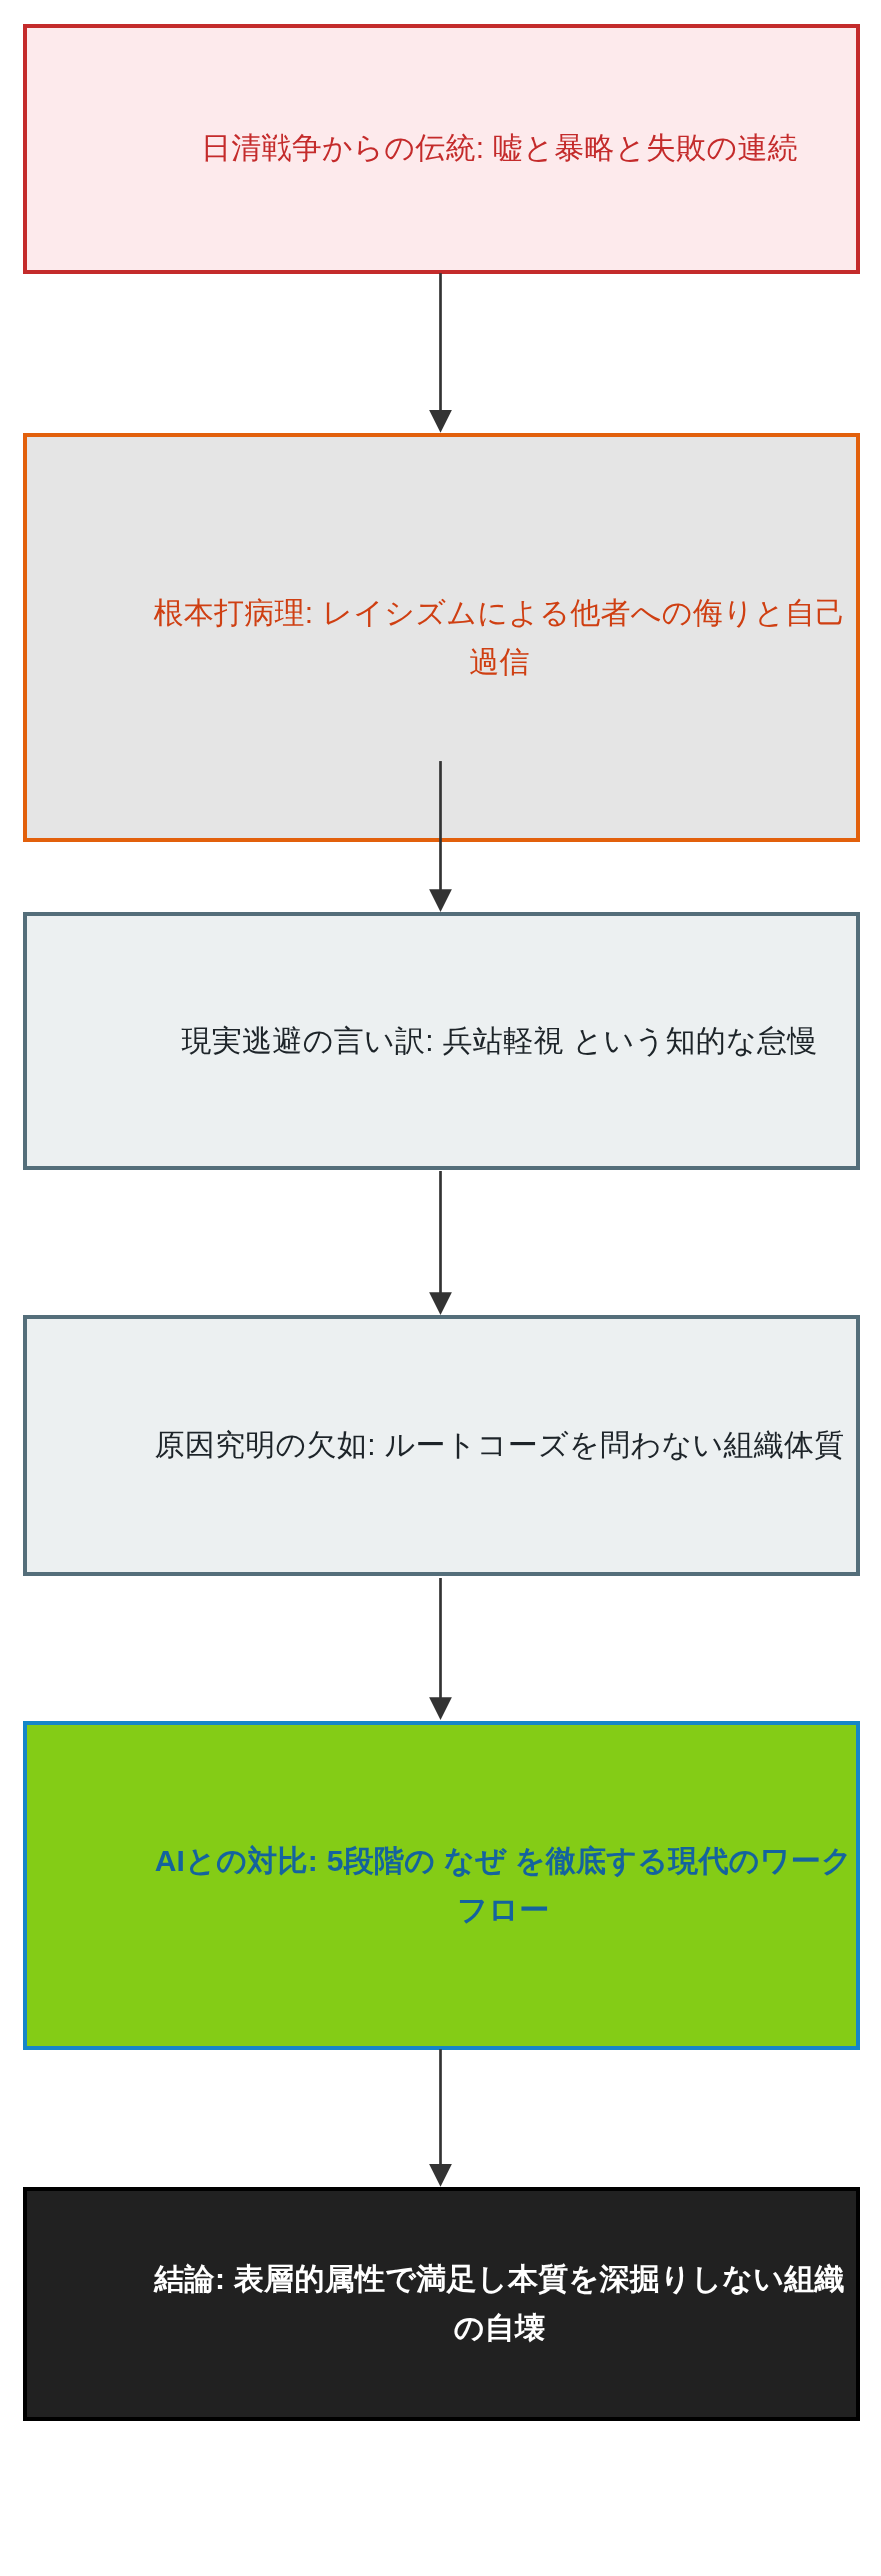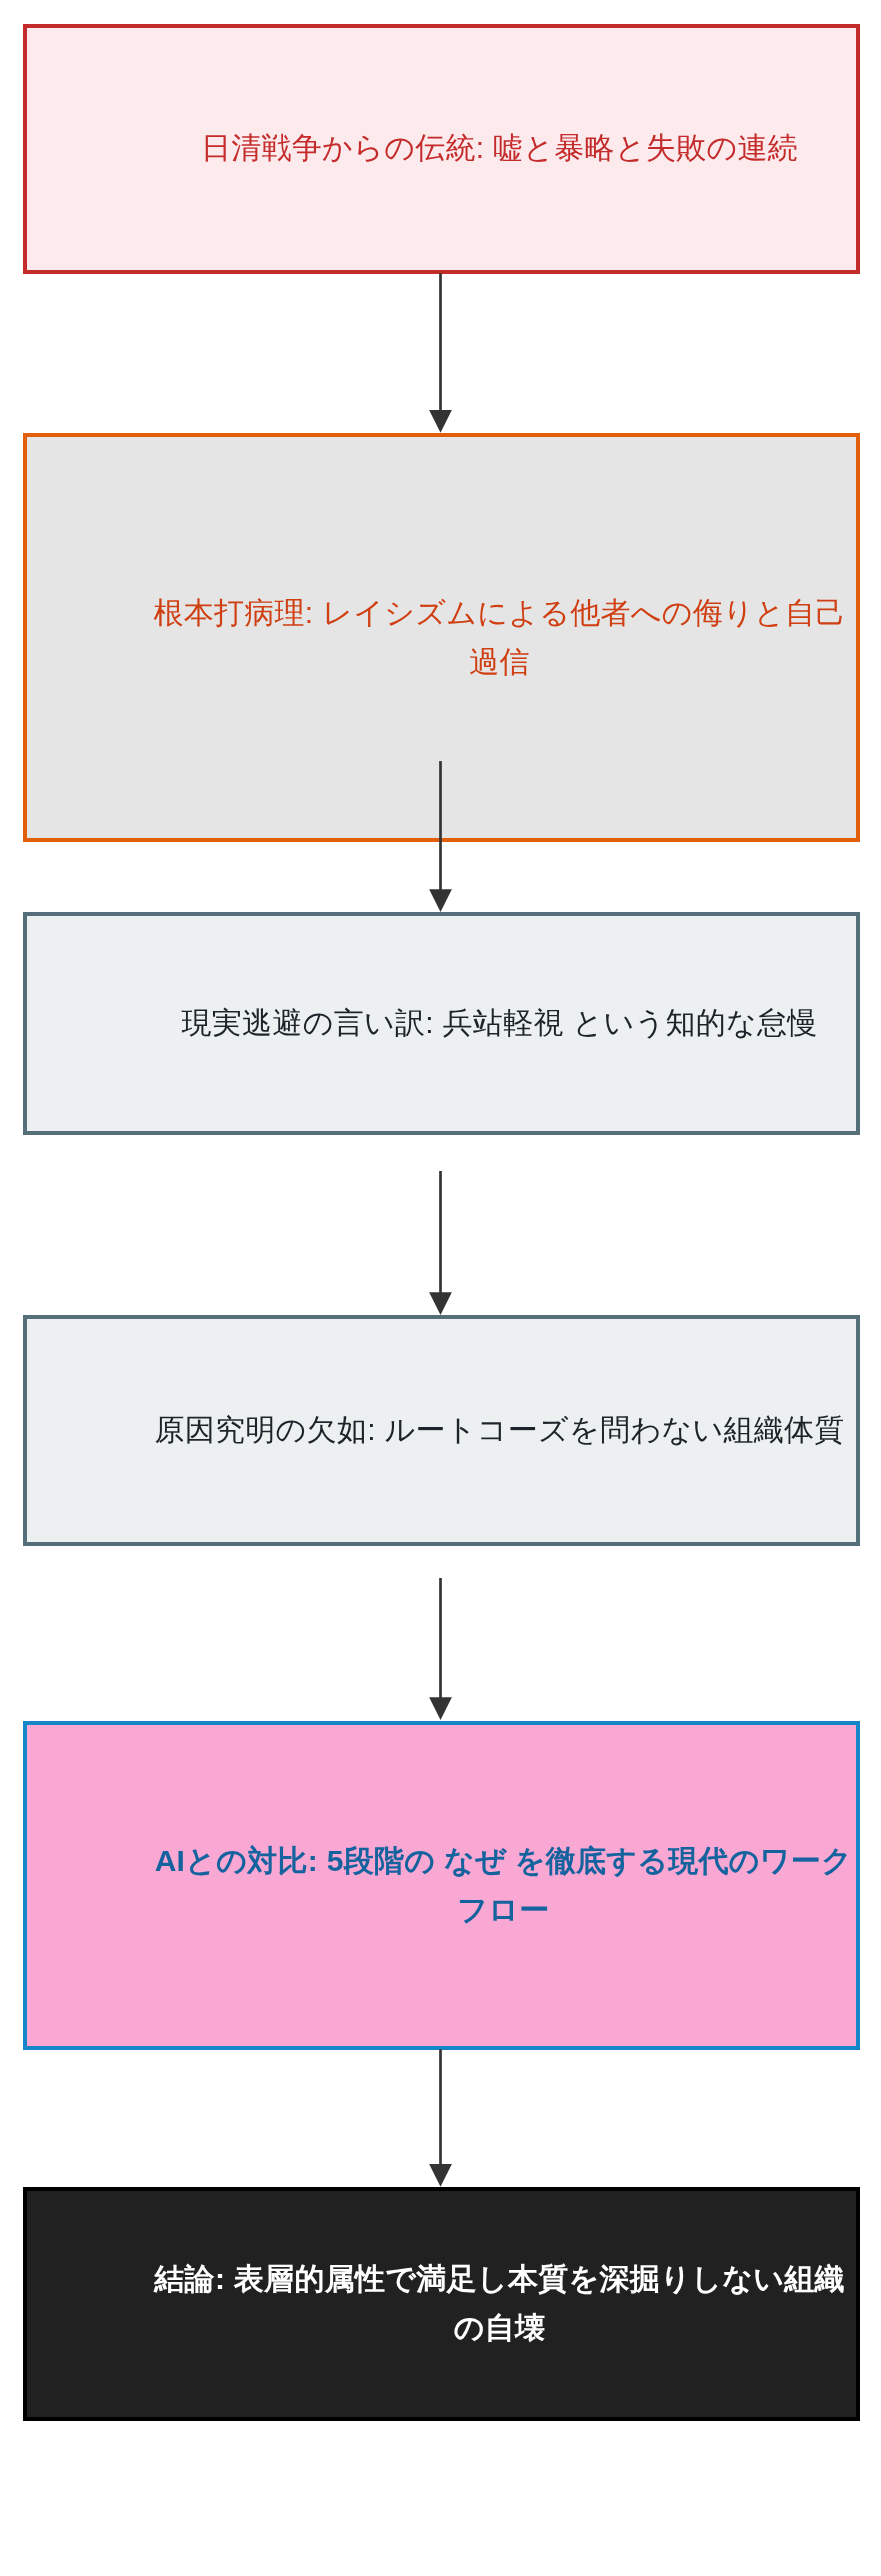--- a/index.html
+++ b/index.html
@@ -63,48 +63,48 @@
   }
   #node-pathology .node-label {
     color: #cf3f12;
     font-size: 30px;
     font-weight: 400;
   }
 
   
   #node-excuse {
     top: 912px;
-    height: 223px;
+    height: 258px;
     background: #ecf0f1;
     border-color: #546e7a;
   }
   #node-excuse .node-label {
     color: #1d2429;
     font-size: 30px;
     font-weight: 400;
   }
 
   
   #node-no-root-cause {
     top: 1315px;
-    height: 231px;
+    height: 261px;
     background: #ecf0f1;
     border-color: #546e7a;
   }
   #node-no-root-cause .node-label {
     color: #1d2429;
     font-size: 30px;
     font-weight: 400;
   }
 
   
   #node-ai-contrast {
     top: 1721px;
     height: 329px;
-    background: #f9a8d4;
+    background: #84cc16;
     border-color: #1586c8;
     padding-left: 9px;
   }
   #node-ai-contrast .node-label {
     color: #14639e;
     font-size: 30px;
     font-weight: 700;
   }
 
   

